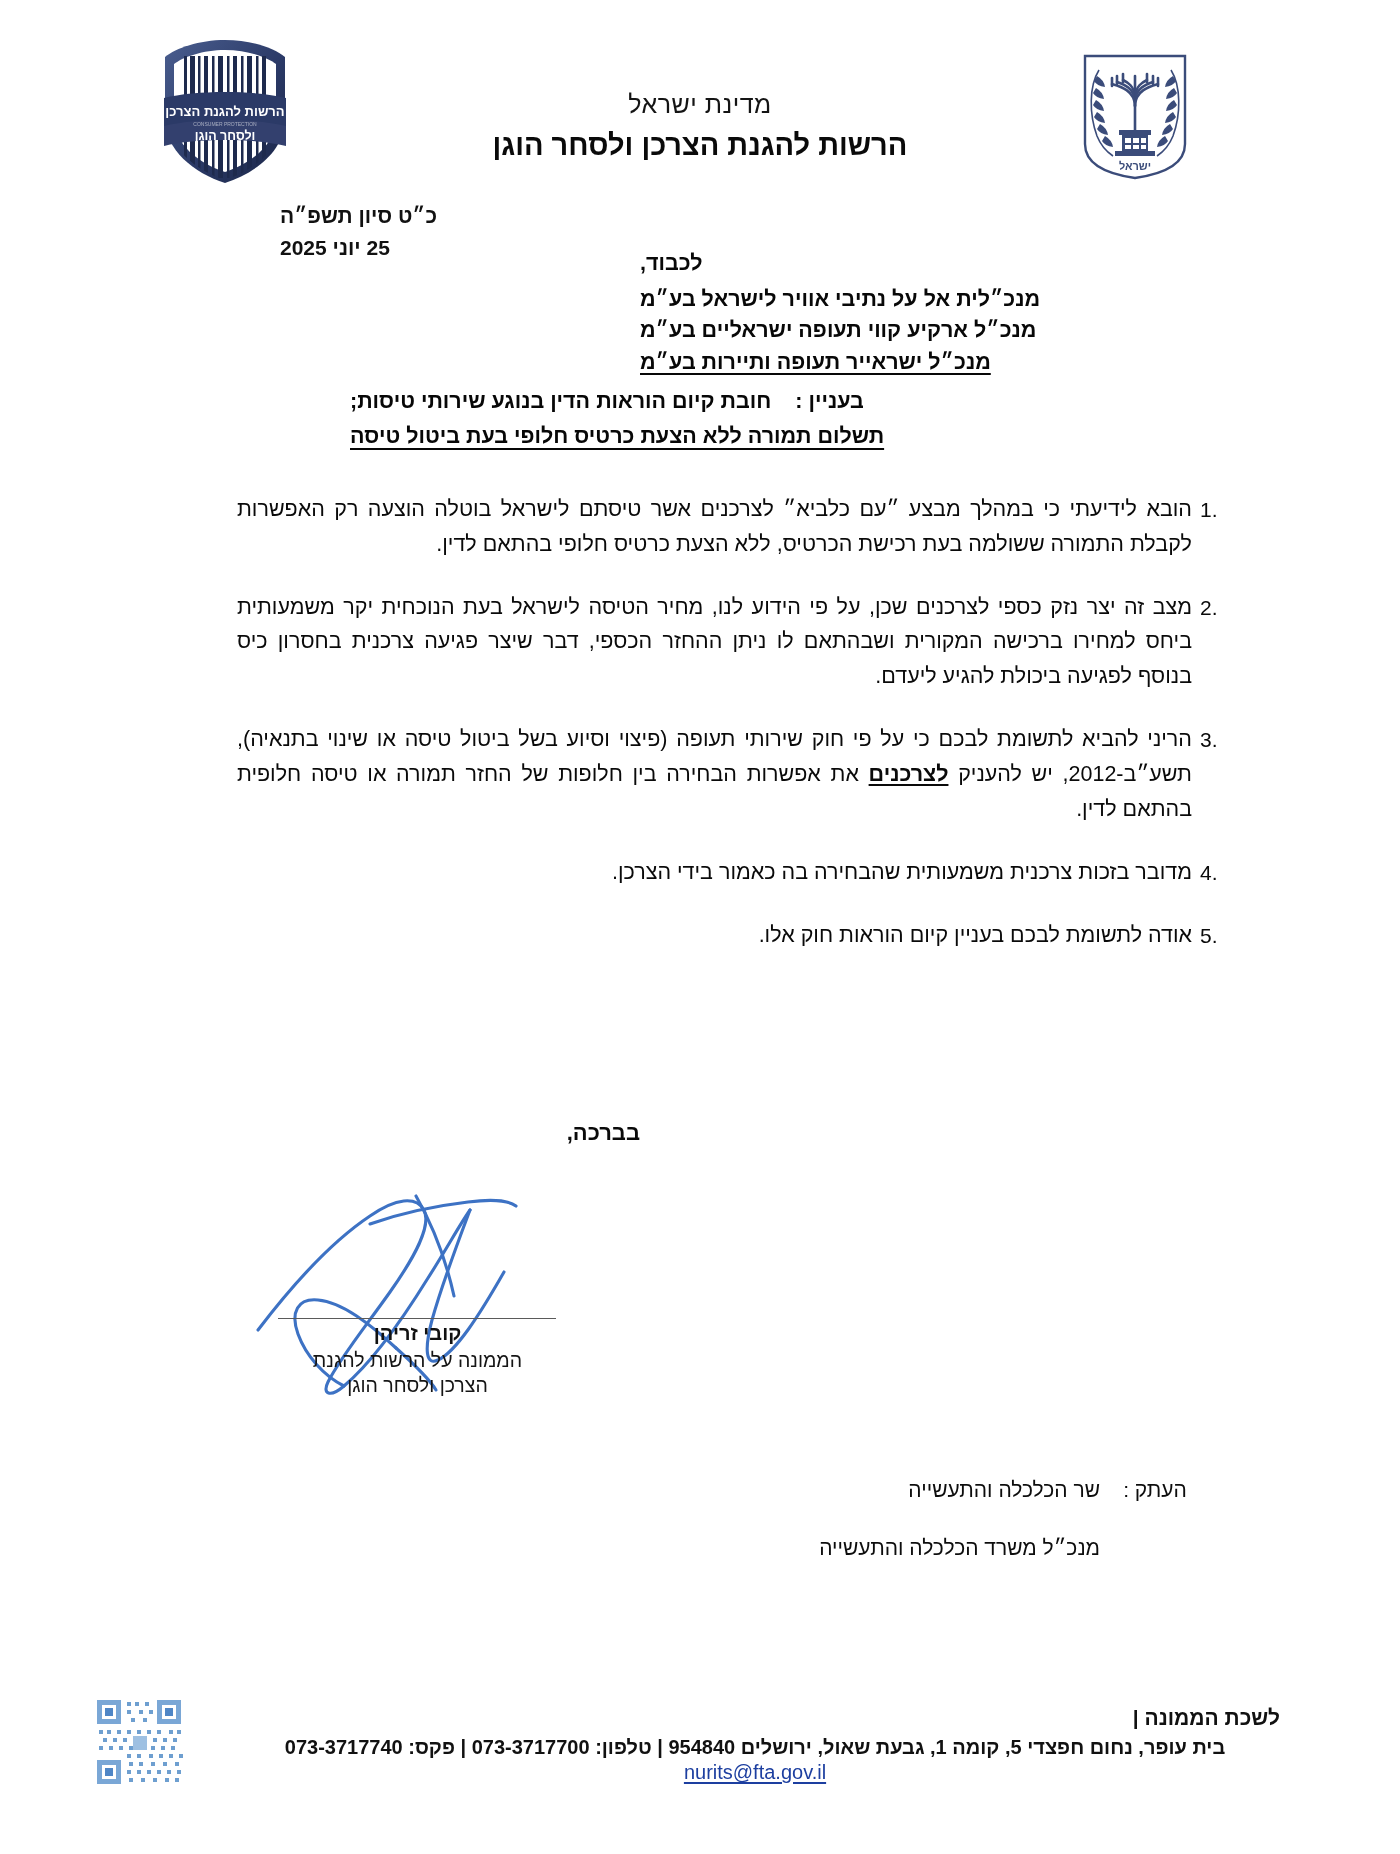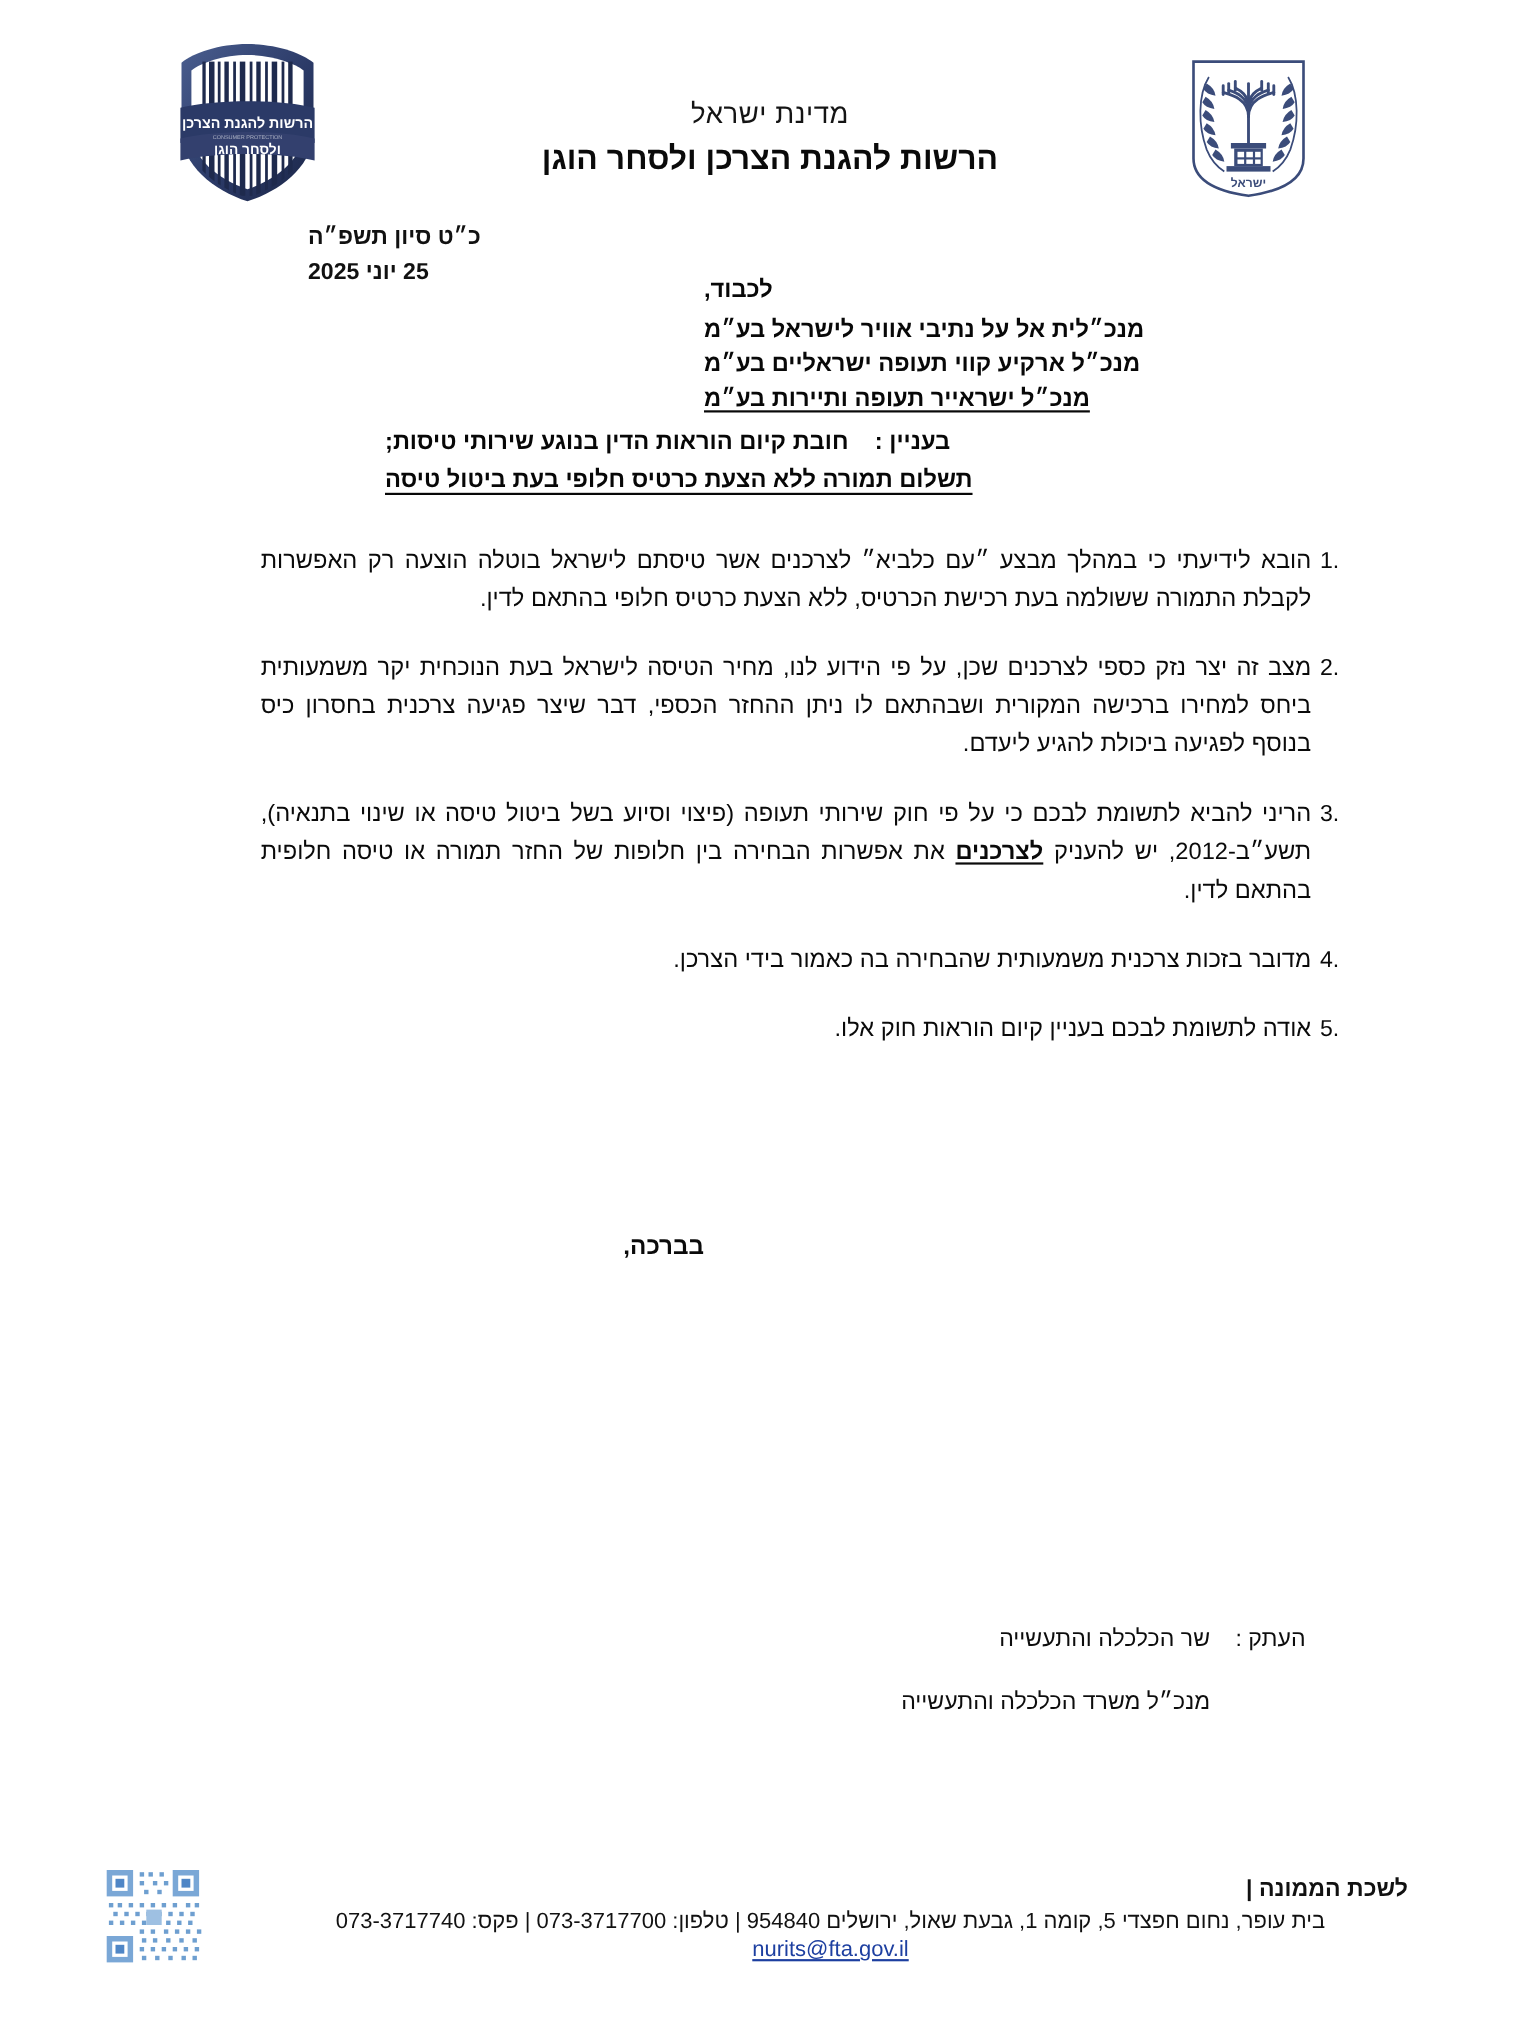--- a/index.html
+++ b/index.html
@@ -263,20 +263,21 @@
   .footer-office {
     font-weight: 700;
     font-size: 21px;
     text-align: right;
     margin-bottom: 4px;
   }
   .footer-addr {
     font-size: 20px;
     text-align: center;
     line-height: 1.35;
+    font-weight: bold;
   }
   .footer-mail {
     font-size: 20px;
     text-align: center;
     color: #1d3fa0;
     text-decoration: underline;
     text-underline-offset: 3px;
     direction: ltr;
   }
 </style>
@@ -433,20 +434,38 @@
     </div>
 
     <div class="li short">
       <div class="li-num">.5</div>
       <div class="li-txt">אודה לתשומת לבכם בעניין קיום הוראות חוק אלו.</div>
     </div>
   </div>
 
   <div class="closing">בברכה,</div>
 
+  <div class="signature-area">
+    <svg class="sig-svg" viewBox="0 0 400 225" aria-hidden="true">
+      <g fill="none" stroke="#3d72c4" stroke-width="3.1" stroke-linecap="round" stroke-linejoin="round">
+        <path d="M38 150 C70 108 108 64 150 36 C176 18 196 16 204 30 C212 46 194 78 170 112 C146 146 120 178 108 202 C102 214 110 218 124 206 C150 184 182 140 208 98 C226 70 240 44 250 30"></path>
+        <path d="M250 30 C238 62 222 104 212 140 C204 170 206 186 218 180 C236 172 260 134 284 92"></path>
+        <path d="M150 44 C178 34 214 26 248 22 C272 19 288 20 296 26"></path>
+        <path d="M124 206 C104 196 86 176 78 154 C70 132 78 118 98 120 C122 122 150 144 176 168"></path>
+        <path d="M176 168 C196 186 210 200 216 210"></path>
+        <path d="M196 16 C212 44 226 80 234 116"></path>
+      </g>
+    </svg>
+    <div class="sig-rule"></div>
+    <div class="sig-name">קובי זריהן</div>
+    <div class="sig-title">
+      <div>הממונה על הרשות להגנת</div>
+      <div>הצרכן ולסחר הוגן</div>
+    </div>
+  </div>
 
   <div class="cc-block">
     <div class="cc-row">
       <div class="cc-label">העתק :</div>
       <div class="cc-val">שר הכלכלה והתעשייה</div>
     </div>
     <div class="cc-row indent">
       <div class="cc-label">העתק :</div>
       <div class="cc-val">מנכ״ל משרד הכלכלה והתעשייה</div>
     </div>

